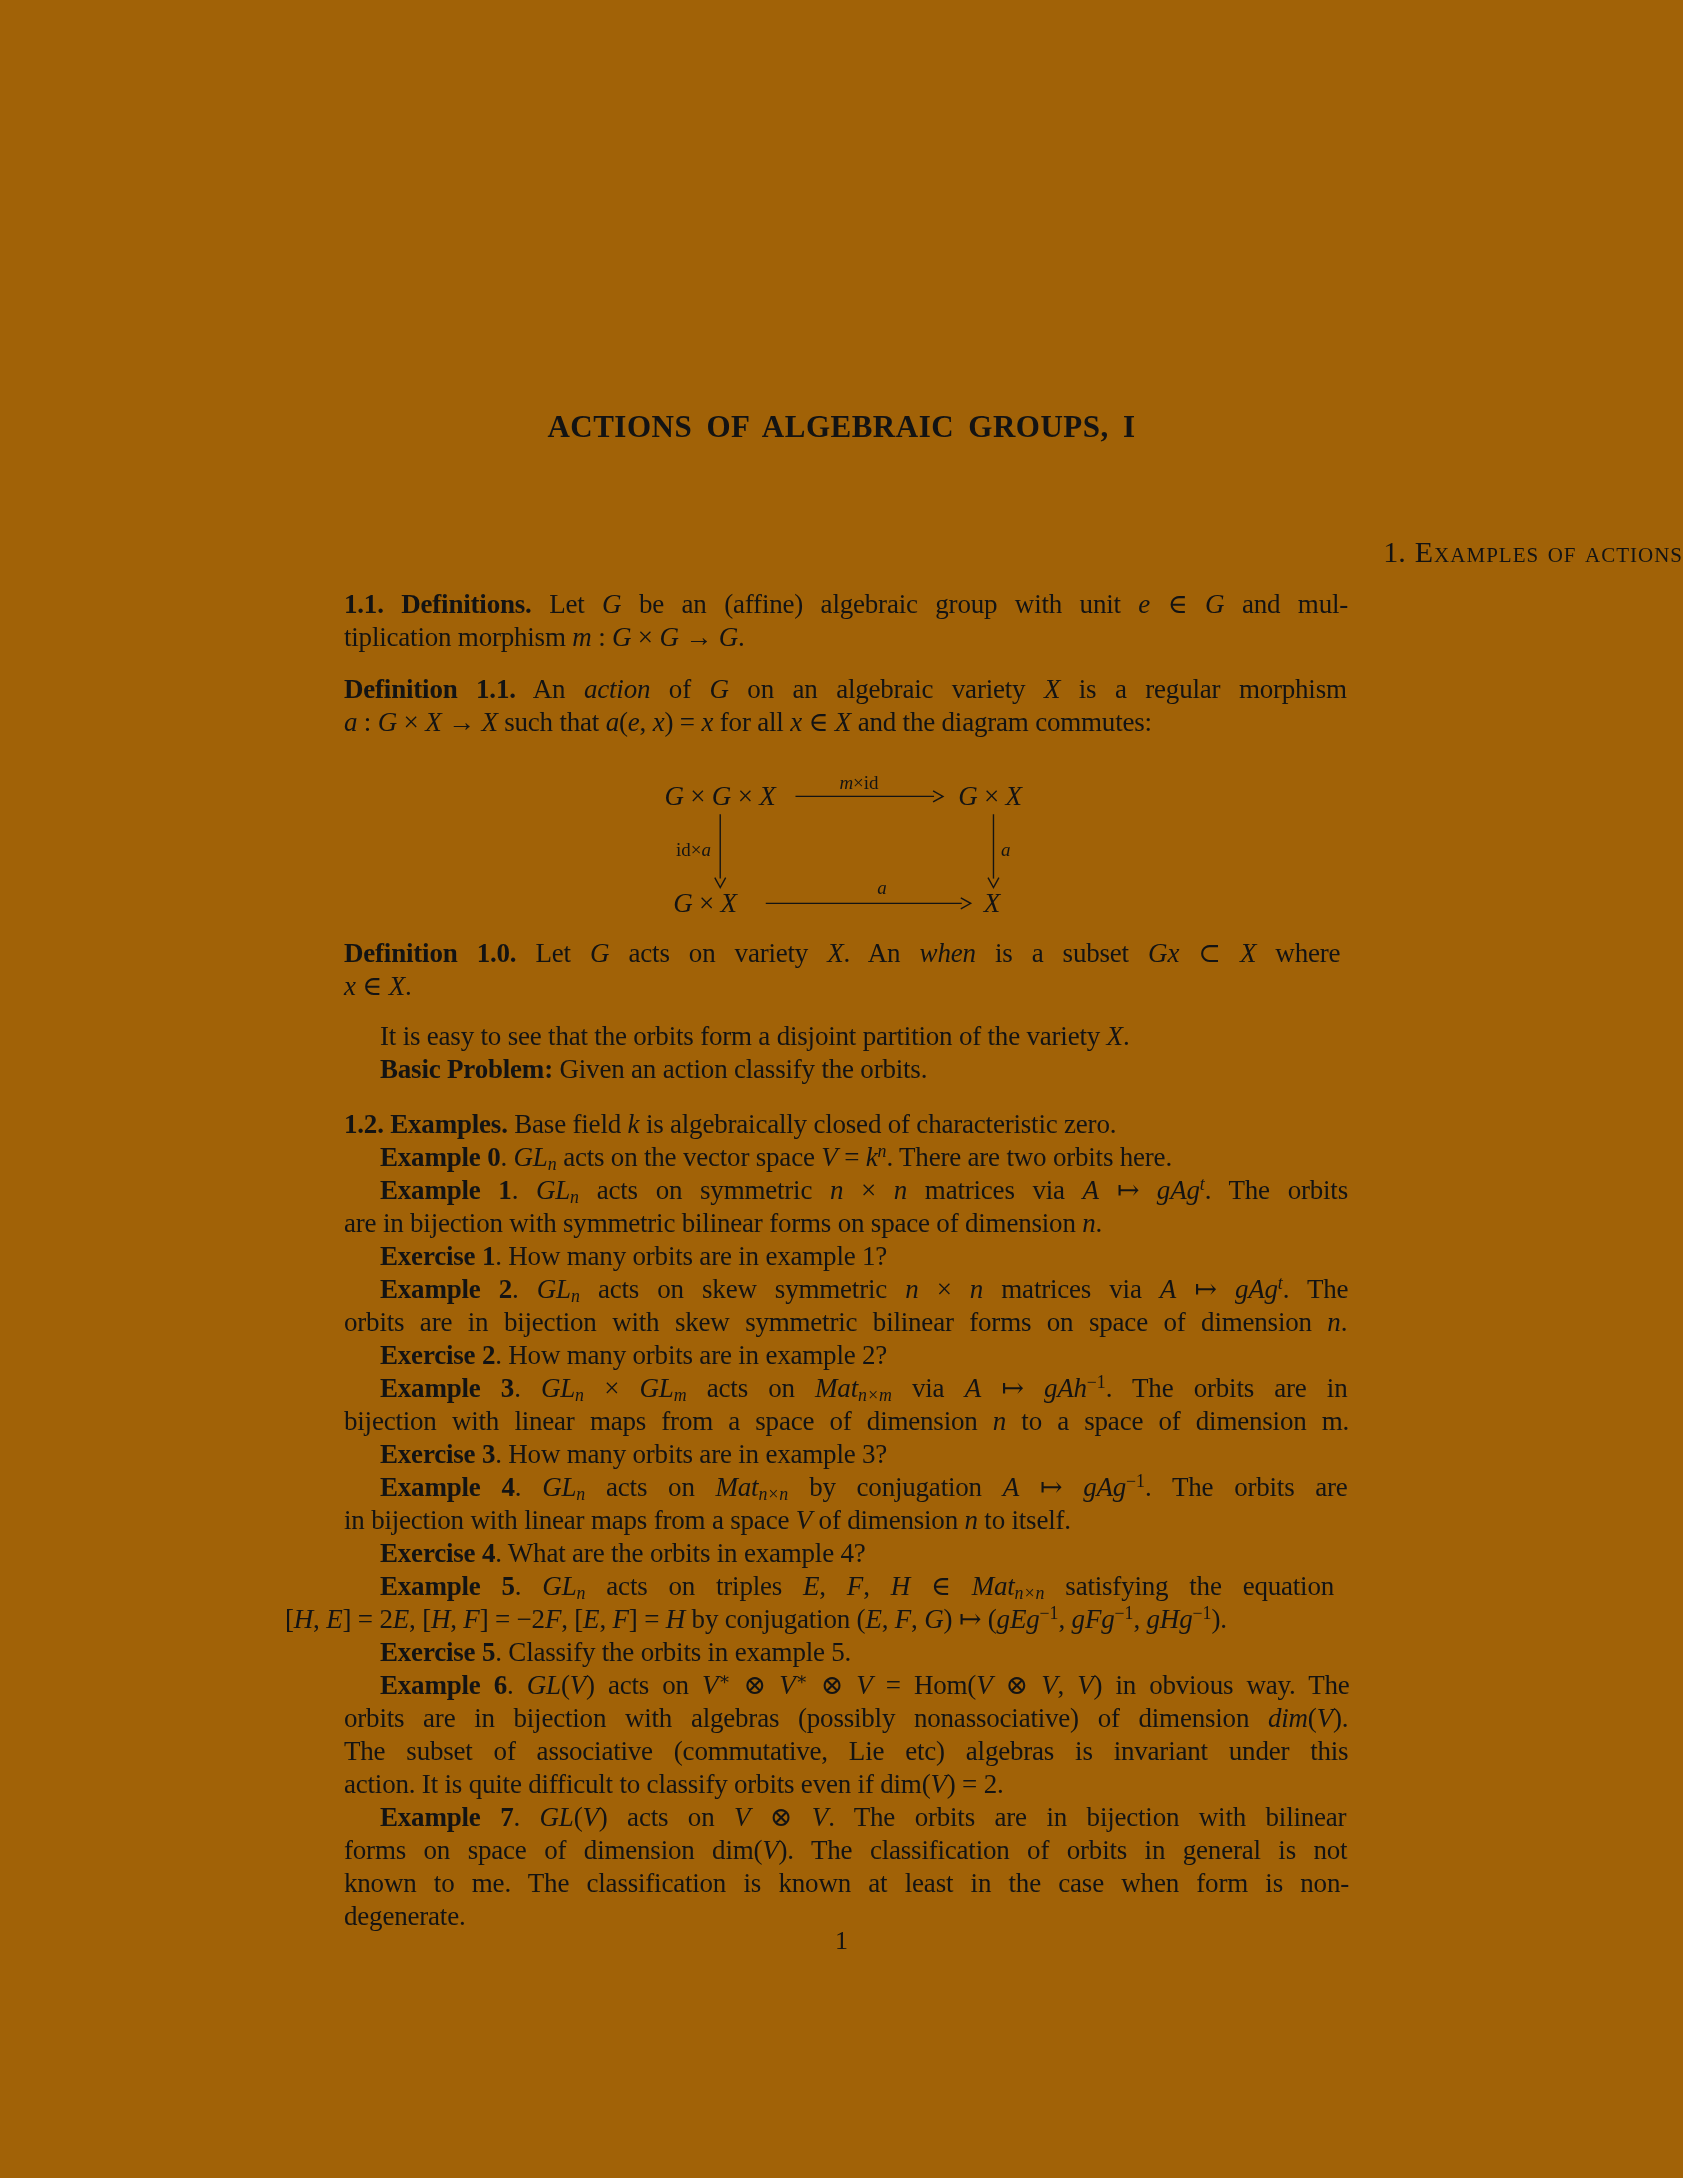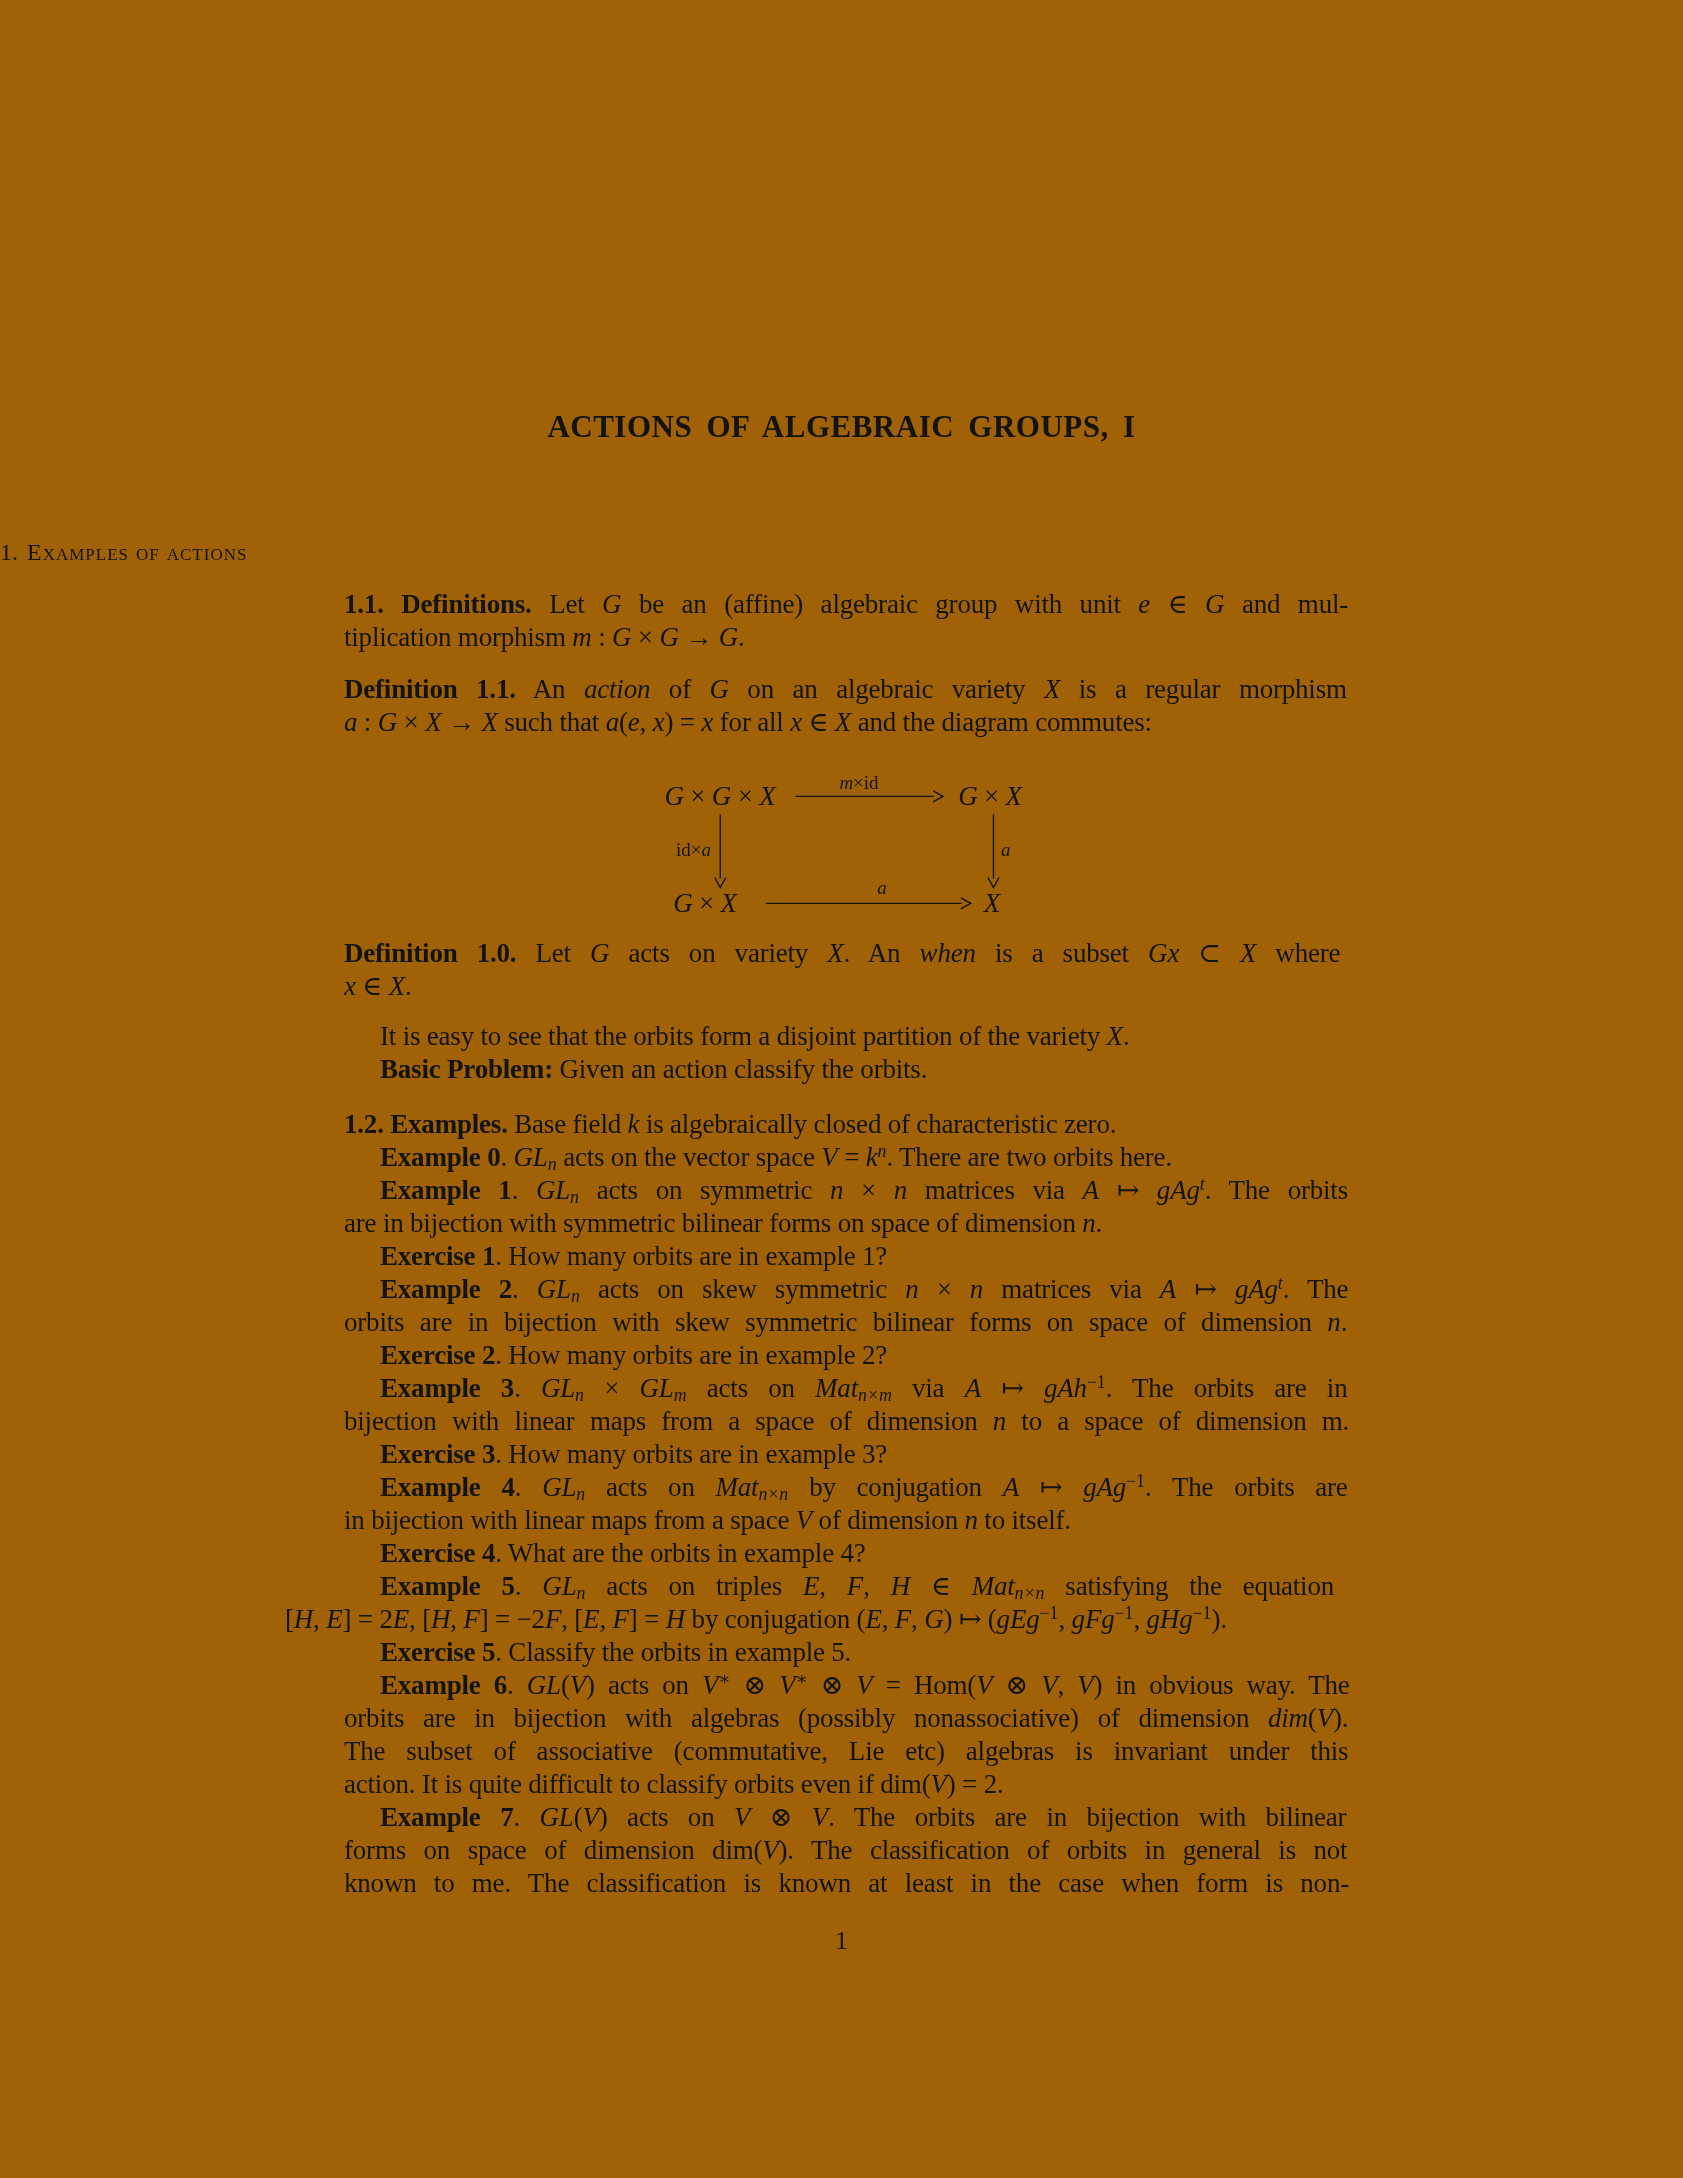--- a/index.html
+++ b/index.html
@@ -8,21 +8,21 @@
     font-family:"Liberation Serif","DejaVu Serif",serif; color:#131313;
     overflow:hidden;
   }
   .title {
     position:absolute; top:409px; left:0; width:100%;
     text-align:center; font-weight:bold; font-size:31px;
     letter-spacing:0.5px; word-spacing:6px; line-height:36px;
   }
   .heading {
     position:absolute; top:537px; left:0; width:100%;
-    text-align:left; font-size:24px; line-height:30px;
+    text-align:right; font-size:30px; line-height:30px;
   }
   .heading .sc { font-variant:small-caps; letter-spacing:1px; margin-left:9px; }
   .body-col {
     position:absolute; top:588px; left:344px; width:996px;
     font-size:27px; letter-spacing:-0.2px;
   }
   .line { line-height:33px; height:33px; white-space:nowrap; }
   .line.ind { padding-left:36px; }
   .line.ovf { margin-left:-59px; }
   .line i { font-style:italic; }
@@ -114,20 +114,21 @@
         <div class="line ind j"><span style="word-spacing: 14.4px;"><b>Example 5</b>.  <i>GL<sub>n</sub></i> acts on triples <i>E</i>, <i>F</i>, <i>H</i> ∈ <i>Mat<sub>n×n</sub></i> satisfying the equation</span></div>
         <div class="line ovf"><span>[<i>H</i>, <i>E</i>] = 2<i>E</i>, [<i>H</i>, <i>F</i>] = −2<i>F</i>, [<i>E</i>, <i>F</i>] = <i>H</i> by conjugation (<i>E</i>, <i>F</i>, <i>G</i>) ↦ (<i>gEg</i><sup>−1</sup>, <i>gFg</i><sup>−1</sup>, <i>gHg</i><sup>−1</sup>).</span></div>
         <div class="line ind"><span><b>Exercise 5</b>. Classify the orbits in example 5.</span></div>
         <div class="line ind j"><span style="word-spacing: 6.6px;"><b>Example 6</b>. <i>GL</i>(<i>V</i>) acts on <i>V</i><sup>∗</sup> ⊗ <i>V</i><sup>∗</sup> ⊗ <i>V</i> = Hom(<i>V</i> ⊗ <i>V</i>, <i>V</i>) in obvious way. The</span></div>
         <div class="line j"><span style="word-spacing: 12.2px;">orbits are in bijection with algebras (possibly nonassociative) of dimension <i>dim</i>(<i>V</i>).</span></div>
         <div class="line j"><span style="word-spacing: 14.4px;">The subset of associative (commutative, Lie etc) algebras is invariant under this</span></div>
         <div class="line"><span>action. It is quite difficult to classify orbits even if dim(<i>V</i>) = 2.</span></div>
         <div class="line ind j"><span style="word-spacing: 13px;"><b>Example 7</b>. <i>GL</i>(<i>V</i>) acts on <i>V</i> ⊗ <i>V</i>. The orbits are in bijection with bilinear</span></div>
         <div class="line j"><span style="word-spacing: 11px;">forms on space of dimension dim(<i>V</i>). The classification of orbits in general is not</span></div>
         <div class="line j"><span style="word-spacing: 10.8px;">known to me. The classification is known at least in the case when form is non-</span></div>
+        <div class="line"><span>degenerate.</span></div>
       </div>
 
   </div>
 
   <div class="pagenum">1</div>
 
 </div>
 
 
 </body></html>

